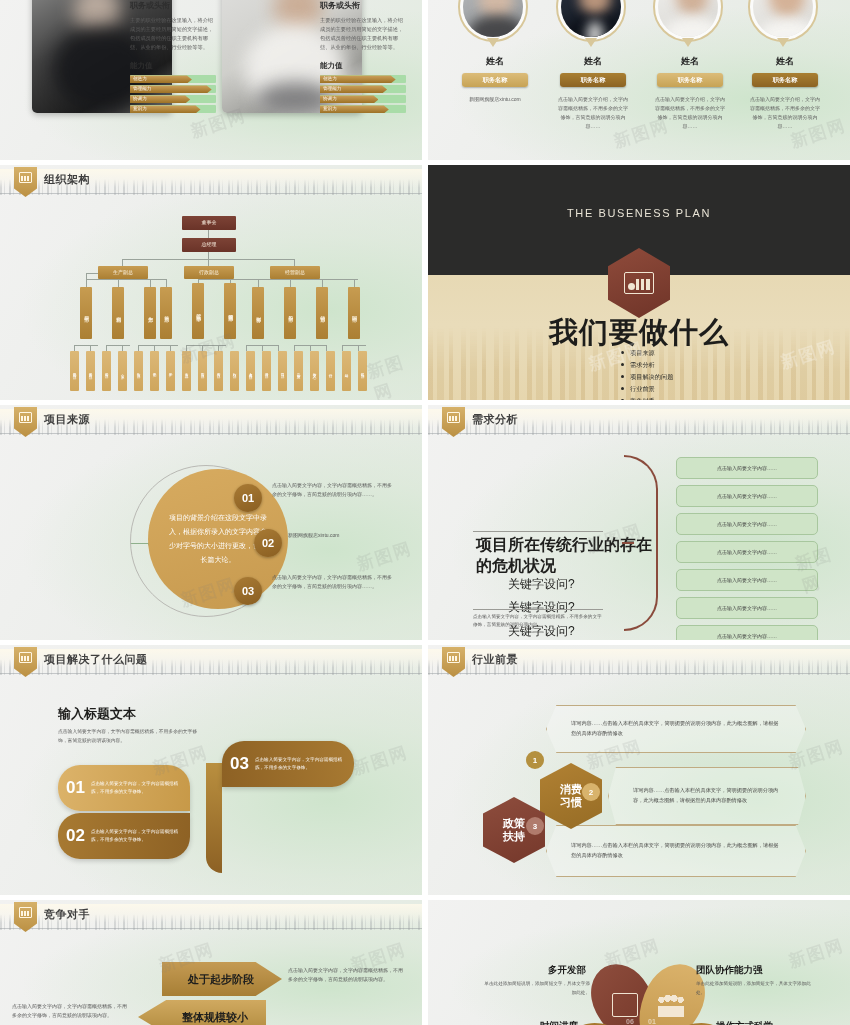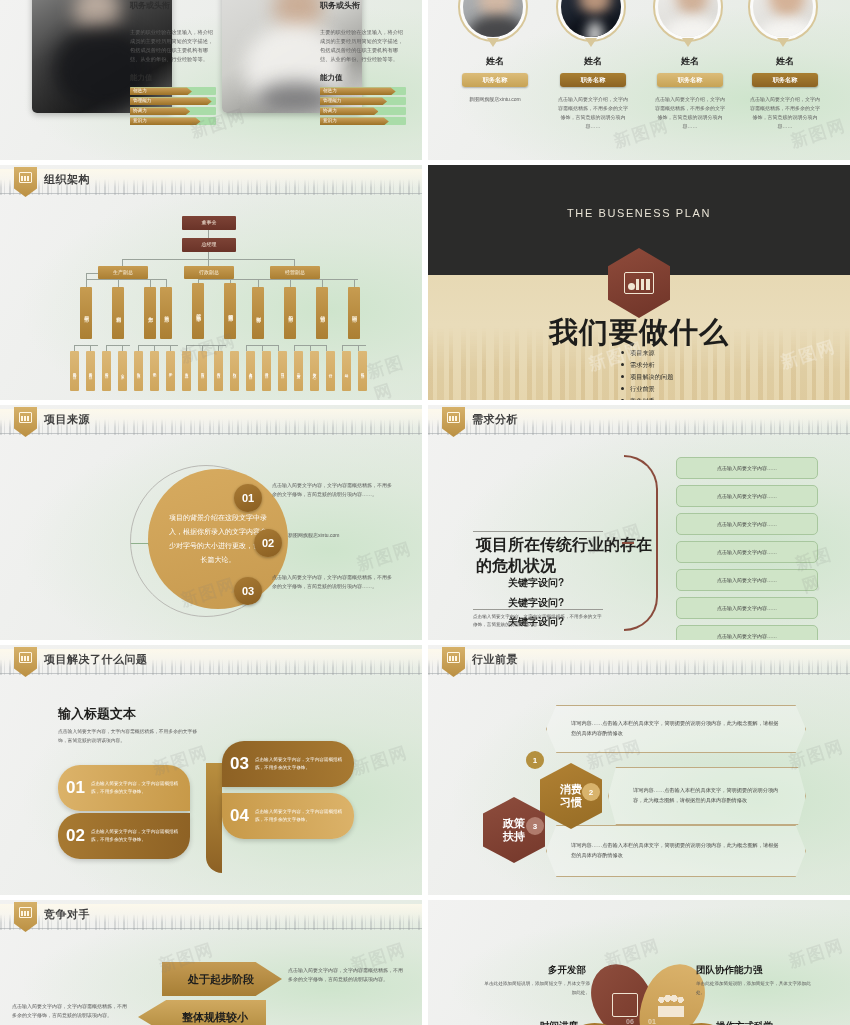--- a/index.html
+++ b/index.html
@@ -80,21 +80,21 @@
   .mcard.p2{ left:222px; background:linear-gradient(150deg,#dfdfdd 0%,#cfcfcb 45%,#9a9a96 75%,#e6e6e4 100%); }
   .mcard .blob{position:absolute; border-radius:50%; filter:blur(9px);}
   .p1 .blob.a{left:42px; top:6px; width:46px;height:52px;background:#d8c4b4;opacity:.75;}
   .p1 .blob.b{left:20px; top:48px; width:100px;height:86px;background:#17181b;opacity:.9;}
   .p2 .blob.a{left:52px; top:2px; width:48px;height:54px;background:#caa88e;opacity:.85;}
   .p2 .blob.b{left:22px; top:46px; width:102px;height:90px;background:#f2f1ee;opacity:.92;}
   .p2 .blob.c{left:34px; top:104px; width:78px;height:34px;background:#6e6e70;opacity:.85;}
 
   .minfo { position:absolute; top:0px; width:86px; }
   .minfo.i1 { left:130px; } .minfo.i2 { left:320px; }
-  .minfo h4 { font-size:8px; color:#2e2e2e; margin-bottom:17px; }
+  .minfo h4 { font-size:8px; color:#2e2e2e; margin-bottom:5px; }
   .minfo p  { font-size:5.2px; line-height:1.75; color:#5d5d5d; }
   .minfo h5 { font-size:7.5px; color:#2e2e2e; margin:9px 0 4px; }
   .bar { position:relative; height:8px; margin-bottom:2px; background:#a9dca8; border-radius:1px;}
   .bar i {
     position:absolute; left:0; top:0; height:100%;
     background:linear-gradient(180deg,#cfa35e,#9d7226);
     clip-path: polygon(0 0, calc(100% - 5px) 0, 100% 50%, calc(100% - 5px) 100%, 0 100%);
   }
   .bar span { position:absolute; left:3px; top:1px; font-size:4.6px; color:#fff; z-index:2;}
 
@@ -202,21 +202,21 @@
 
   
   .ell{
     position:absolute; left:70px; top:38px; width:116px;height:88px;border-radius:50%;
     background:linear-gradient(165deg,#b4883b,#97702a);
     color:#fff; font-size:19px; font-weight:800; line-height:1.1;
     display:flex;align-items:center;justify-content:center;flex-direction:column;
   }
   .hr-line{ position:absolute; height:1px; background:#9b9b96; }
   .q-title{ position:absolute; left:48px; top:130px; width:190px; font-size:16px; font-weight:800; color:#1f1f1d; line-height:1.3;}
-  .q-sub{ position:absolute; left:80px; top:168px; font-size:10px; font-weight:700; color:#1f1f1d; line-height:1.95; }
+  .q-sub{ position:absolute; left:80px; top:168px; font-size:12px; font-weight:400; color:#1f1f1d; line-height:1.95; }
   .q-note{ position:absolute; left:45px; top:208px; width:132px; font-size:4.6px; line-height:1.8; color:#555;}
   .brace{ position:absolute; left:196px; top:50px; width:34px; height:176px; border:2px solid #8a4b3c; border-left:none; border-radius:0 40px 40px 0;}
   .brace:after{content:"";position:absolute;left:-2px;top:50%;width:12px;height:2px;background:#8a4b3c;transform:translateY(-1px);}
   .reqbox{
     position:absolute; left:248px; width:142px; height:22px; border-radius:5px;
     background:#cfe4c7; border:1px solid #a8c79e;
     display:flex;align-items:center;justify-content:center;
     font-size:5px; color:#3d3d3d;
   }
 
@@ -605,24 +605,20 @@
       <span class="t">点击输入简要文字内容，文字内容需概括精炼，不用多余的文字修饰。</span>
     </div>
     <div class="leaf l2">
       <span class="n">02</span>
       <span class="t">点击输入简要文字内容，文字内容需概括精炼，不用多余的文字修饰。</span>
     </div>
     <div class="leaf l3">
       <span class="n">03</span>
       <span class="t">点击输入简要文字内容，文字内容需概括精炼，不用多余的文字修饰。</span>
     </div>
-    <div class="leaf l4">
-      <span class="n">04</span>
-      <span class="t">点击输入简要文字内容，文字内容需概括精炼，不用多余的文字修饰。</span>
-    </div>
     <div class="wm" style="left:152px;top:104px">新图网</div>
     <div class="wm" style="left:352px;top:104px">新图网</div>
   </div>
 
   <div class="slide s-m">
     <div class="bg-grad"></div>
     <div class="titlebar">
       <div class="skyline">
             <div class="skyline-base"></div>
           </div>

